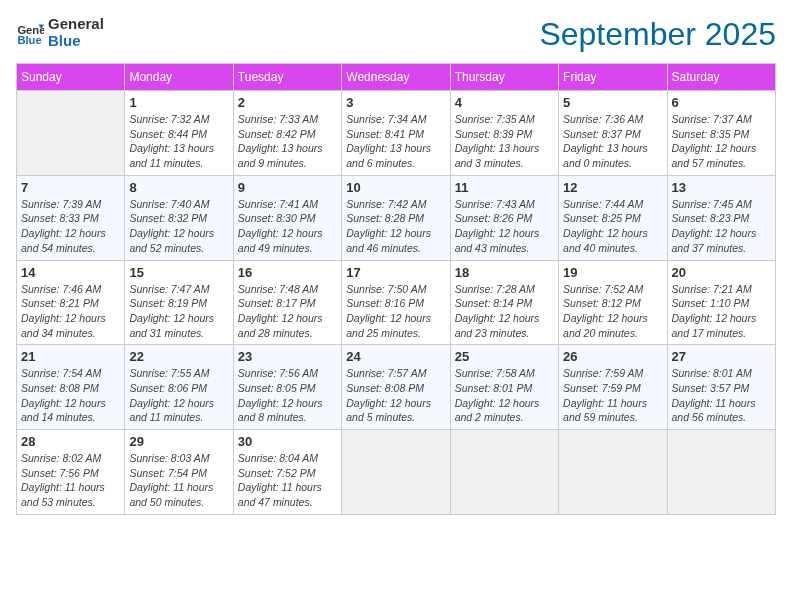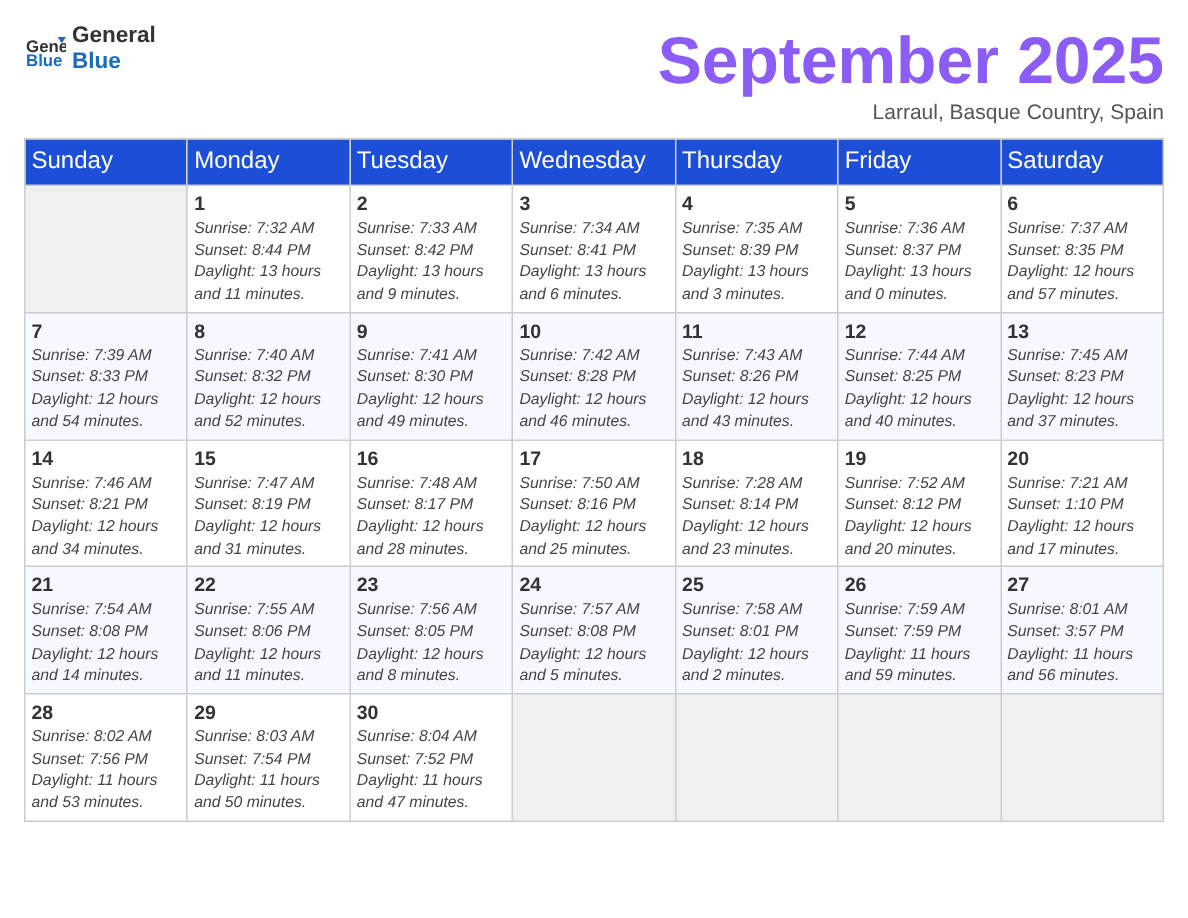--- a/index.html
+++ b/index.html
@@ -22,39 +22,39 @@
       gap: 4px;
     }
     .logo-icon {
       width: 28px;
       height: 28px;
     }
     .title-section {
       text-align: right;
     }
     .month-title {
-      font-size: 44px;
-      font-weight: bold;
-      color: #8b5cf6;
+      font-size: 32px;
+      font-weight: normal;
+      color: #0369a1;
     }
     .subtitle {
       font-size: 14px;
       color: #555;
     }
     table {
       width: 100%;
       border-collapse: collapse;
       font-size: 11px;
     }
     thead th {
-      background-color: #1d4ed8;
+      background-color: #d946ef;
       color: #fff;
       padding: 6px 4px;
       text-align: left;
-      font-size: 16px;
+      font-size: 12px;
       font-weight: normal;
       border: 1px solid #ccc;
     }
     tbody td {
       border: 1px solid #ccc;
       vertical-align: top;
       padding: 4px;
       width: calc(100% / 7);
       height: 80px;
     }
@@ -94,21 +94,20 @@
       <text x="2" y="36" font-size="16" font-weight="bold" fill="#1a6bbf">Blue</text>
       <polygon points="32,8 40,8 36,14" fill="#1a6bbf"></polygon>
     </svg>
     <div style="display:flex;flex-direction:column;line-height:1.1">
       <span style="font-size:15px;font-weight:bold;color:#333;">General</span>
       <span style="font-size:15px;font-weight:bold;color:#1a6bbf;">Blue</span>
     </div>
   </div>
   <div class="title-section">
     <div class="month-title">September 2025</div>
-    <div class="subtitle">Larraul, Basque Country, Spain</div>
   </div>
 </div>
 
 <table>
   <thead>
     <tr>
     <th>Sunday</th>
         <th>Monday</th>
         <th>Tuesday</th>
         <th>Wednesday</th>

